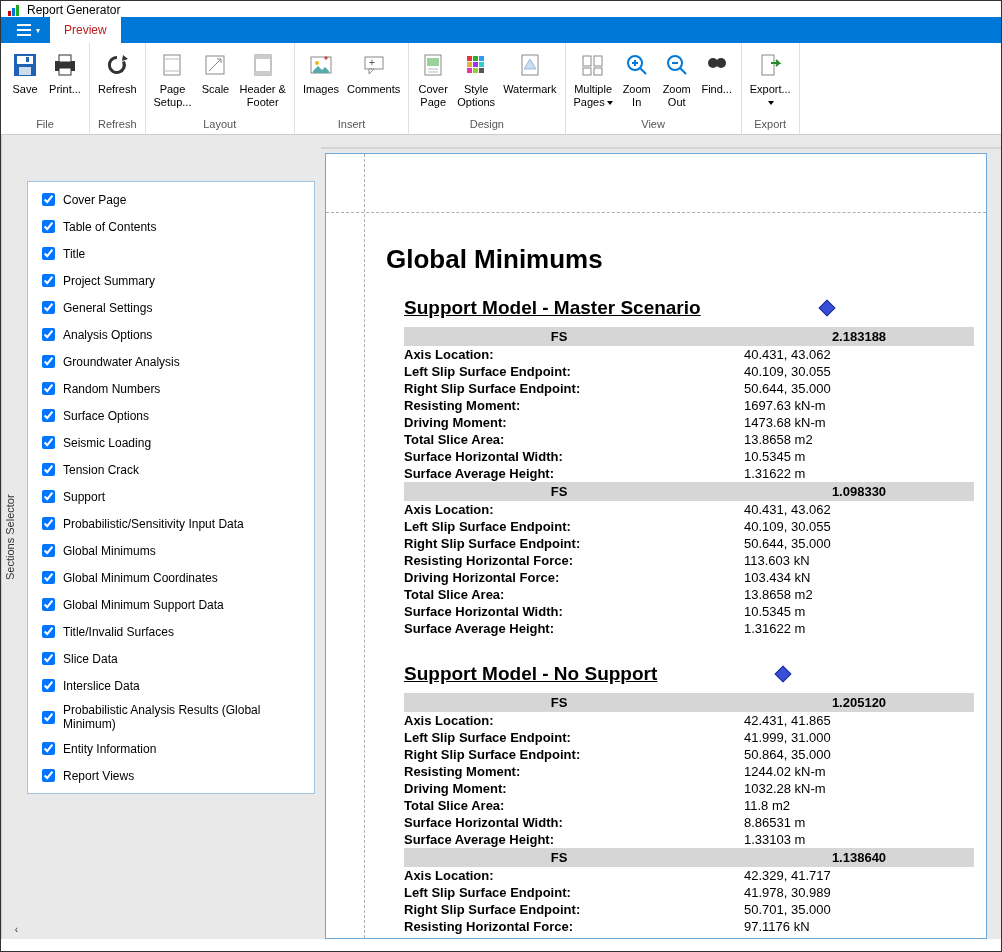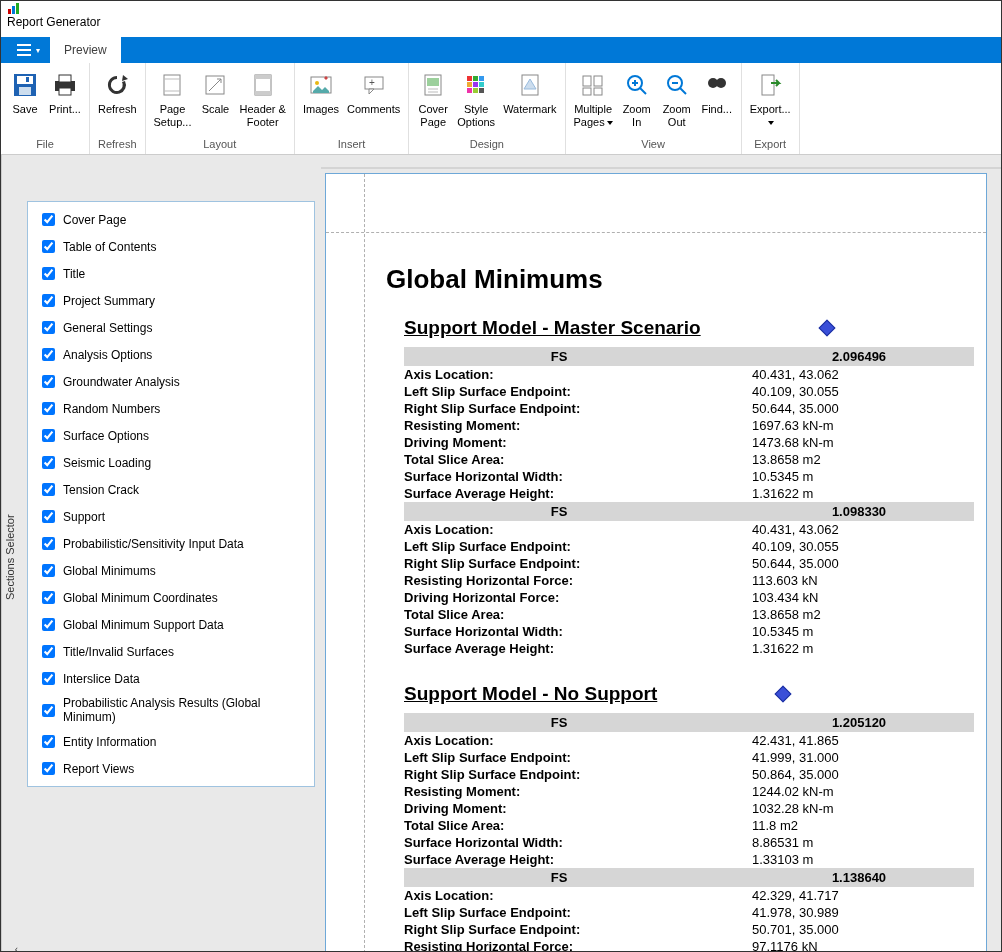--- a/index.html
+++ b/index.html
@@ -8,46 +8,45 @@
     font-family: "Segoe UI", Arial, sans-serif;
     font-size: 12px;
     background: #fff;
     color: #000;
     width: 1002px;
     height: 952px;
     overflow: hidden;
     border: 1px solid #333;
   }
   .titlebar {
-    height: 36px;
-    display: flex;
-    align-items: flex-start;
+    height: 16px;
+    display: flex;
+    align-items: flex-end;
     padding: 0 6px;
     background: #fff;
     font-size: 12px;
-    flex-direction: column;
   }
   .titlebar svg { margin-right: 6px; }
   .bluebar {
     height: 26px;
     background: #0078d7;
     display: flex;
     align-items: stretch;
     padding-left: 6px;
   }
   .bluebar-item {
     display: flex;
     align-items: center;
     padding: 0 10px;
     color: #fff;
     font-size: 12px;
   }
   .bluebar-tab-active {
     background: #fff;
-    color: #404040;
+    color: #b91c1c;
     padding: 0 14px;
   }
   .ribbon {
     background: #fff;
     border-bottom: 1px solid #ccc;
     height: 92px;
     display: flex;
     align-items: stretch;
   }
   .ribbon-group {
@@ -211,21 +210,20 @@
     padding: 2px 0 2px 0;
     align-items: flex-end;
   }
   .fs-row .c1 { flex: 0 0 340px; text-align:center; padding-right:30px;}
   .fs-row .c2 { flex: 1; text-align: center; }
   .data-row {
     display: flex;
     font-family: Arial, sans-serif;
     font-size: 13px;
     padding: 1px 0;
-    gap: 8px;
   }
   .data-row .c1 { flex: 0 0 340px; font-weight: bold; }
   .data-row .c2 { flex: 1; }
   .chev-down {
     display:inline-block;
     width:0;height:0;
     border-left:3px solid transparent;
     border-right:3px solid transparent;
     border-top:4px solid #000;
     margin-left:2px;
@@ -543,20 +541,24 @@
           <input type="checkbox" checked="" style="">
           <span>Global Minimum Coordinates</span>
         </div>
         <div class="section-item">
           <input type="checkbox" checked="" style="">
           <span>Global Minimum Support Data</span>
         </div>
         <div class="section-item">
           <input type="checkbox" checked="" style="">
           <span>Title/Invalid Surfaces</span>
+        </div>
+        <div class="section-item">
+          <input type="checkbox" checked="" style="">
+          <span>Slice Data</span>
         </div>
         <div class="section-item">
           <input type="checkbox" checked="" style="">
           <span>Interslice Data</span>
         </div>
         <div class="section-item">
           <input type="checkbox" checked="" style="">
           <span>Probabilistic Analysis Results (Global Minimum)</span>
         </div>
         <div class="section-item">
@@ -577,21 +579,21 @@
       <div class="doc">
         <h1>Global Minimums</h1>
         <div style="padding-left:18px">
           <h2>
               <span>Support Model - Master Scenario</span>
               <span class="diamond"></span>
             </h2>
 
           <div class="fs-row">
               <div class="c1">FS</div>
-              <div class="c2">2.096496</div>
+              <div class="c2">2.183188</div>
             </div>
           <div class="data-row">
               <div class="c1">Axis Location:</div>
               <div class="c2">40.431, 43.062</div>
             </div>
           <div class="data-row">
               <div class="c1">Left Slip Surface Endpoint:</div>
               <div class="c2">40.109, 30.055</div>
             </div>
           <div class="data-row">

